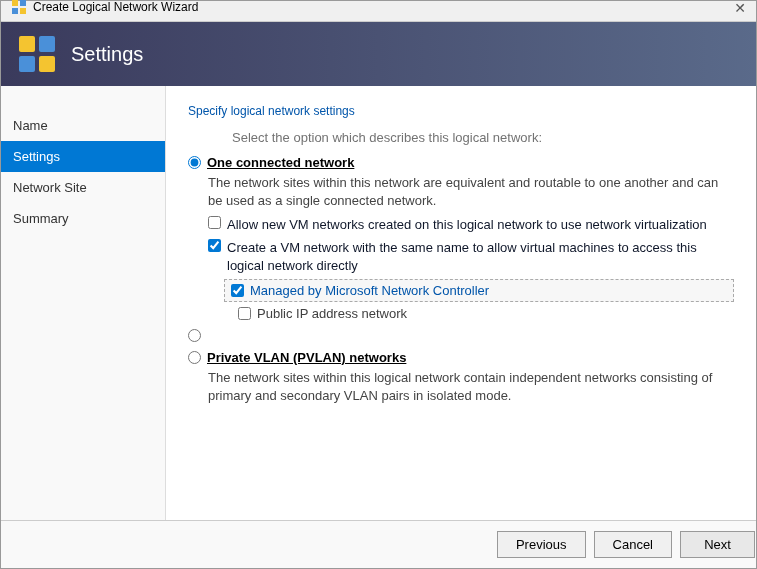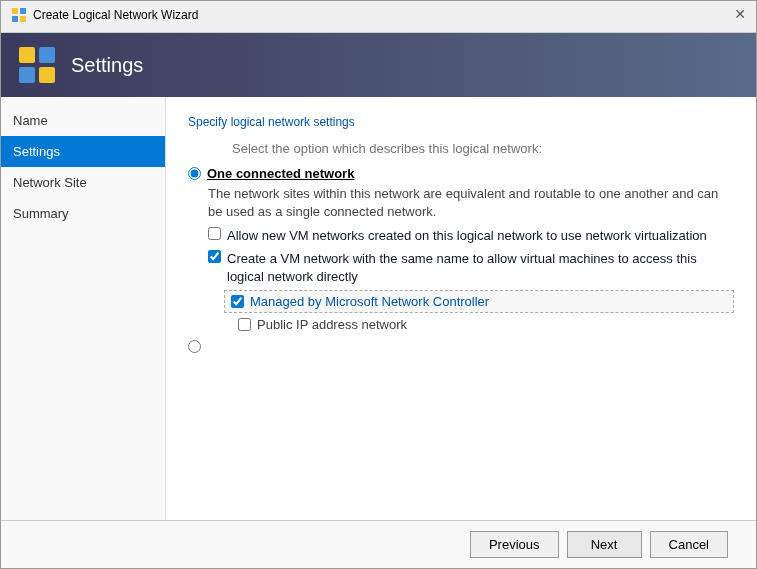--- a/index.html
+++ b/index.html
@@ -21,23 +21,23 @@
       border: 1px solid #999;
       display: flex;
       flex-direction: column;
       box-shadow: 2px 2px 8px rgba(0,0,0,0.3);
     }
     .title-bar {
       background: #f0f0f0;
       border-bottom: 1px solid #ccc;
       padding: 6px 10px;
       display: flex;
-      align-items: flex-start;
+      align-items: flex-end;
       justify-content: space-between;
-      height: 32px;
+      height: 21px;
       gap: 23px;
     }
     .title-bar-left {
       display: flex;
       align-items: center;
       gap: 6px;
     }
     .title-bar-icon {
       width: 16px;
       height: 16px;
@@ -74,21 +74,21 @@
     }
     .wizard-body {
       display: flex;
       flex: 1;
       overflow: hidden;
     }
     .sidebar {
       width: 165px;
       background: #f9f9f9;
       border-right: 1px solid #ddd;
-      padding-top: 8px;
+      padding-top: 24px;
     }
     .sidebar-item {
       padding: 8px 12px;
       font-size: 13px;
       cursor: pointer;
       color: #333;
     }
     .sidebar-item.active {
       background: #0078d4;
       color: #ffffff;
@@ -171,21 +171,21 @@
     input[type="radio"] {
       cursor: pointer;
       accent-color: #0078d4;
     }
     input[type="checkbox"] {
       cursor: pointer;
       accent-color: #0078d4;
     }
     .footer {
       border-top: 1px solid #ccc;
-      padding: 10px 28px;
+      padding: 10px 1px;
       display: flex;
       justify-content: flex-end;
       gap: 8px;
       background: #f9f9f9;
       height: 48px;
       align-items: center;
     }
     .btn {
       padding: 5px 18px;
       font-size: 13px;
@@ -275,23 +275,30 @@
           <label for="cb4" class="normal">Public IP address network</label>
         </div>
       </div>
 
       <div class="option-group">
         <div class="radio-row">
           <input type="radio" name="network-type" id="opt2" style="">
         </div>
       </div>
 
+      <div class="option-group">
+        <div class="radio-row">
+          <input type="radio" name="network-type" id="opt3" style="">
+          <label for="opt3" class="underline">Private VLAN (PVLAN) networks</label>
+        </div>
+        <div class="option-description">The network sites within this logical network contain independent networks consisting of primary and secondary VLAN pairs in isolated mode.</div>
+      </div>
 
     </div>
   </div>
 
   <div class="footer">
     <button class="btn">Previous</button>
+    <button class="btn">Cancel</button>
     <button class="btn btn-primary">Next</button>
-    <button class="btn">Cancel</button>
   </div>
 
 </div>
 
 </body></html>

